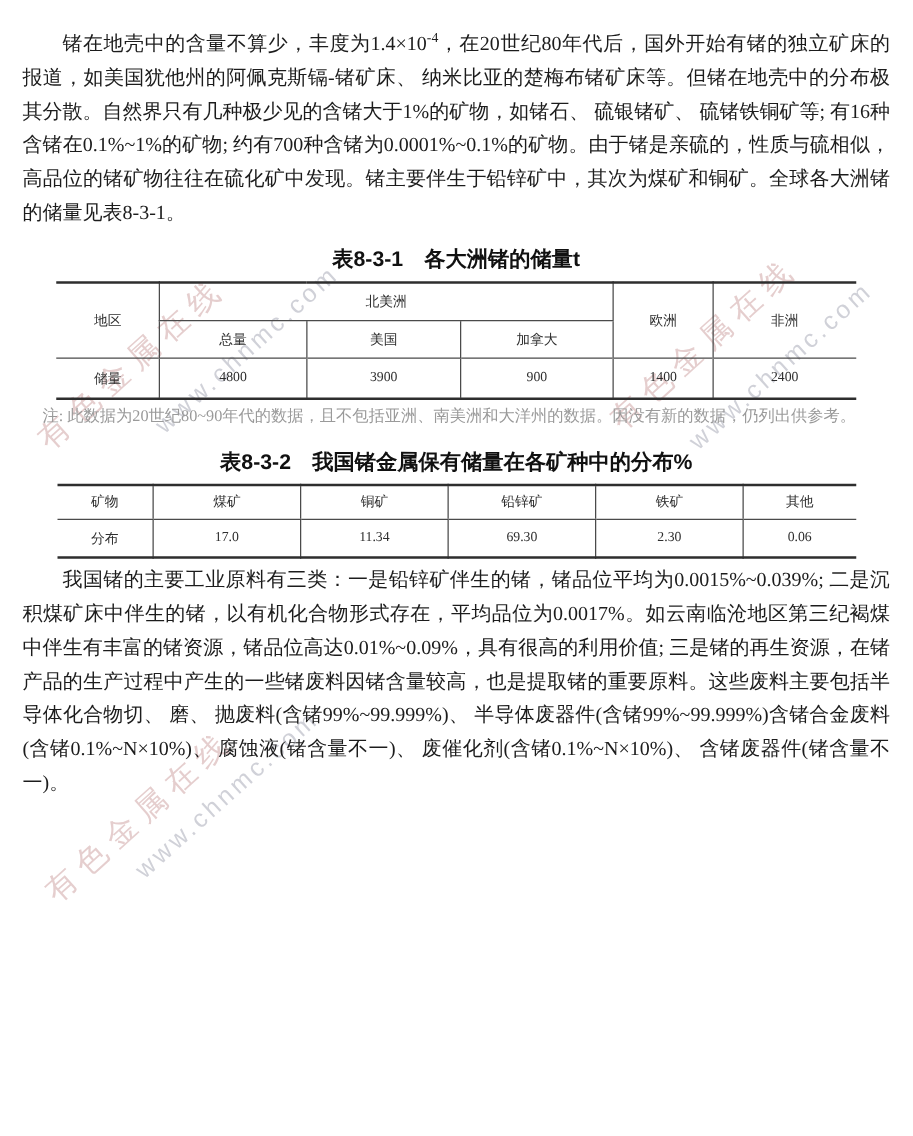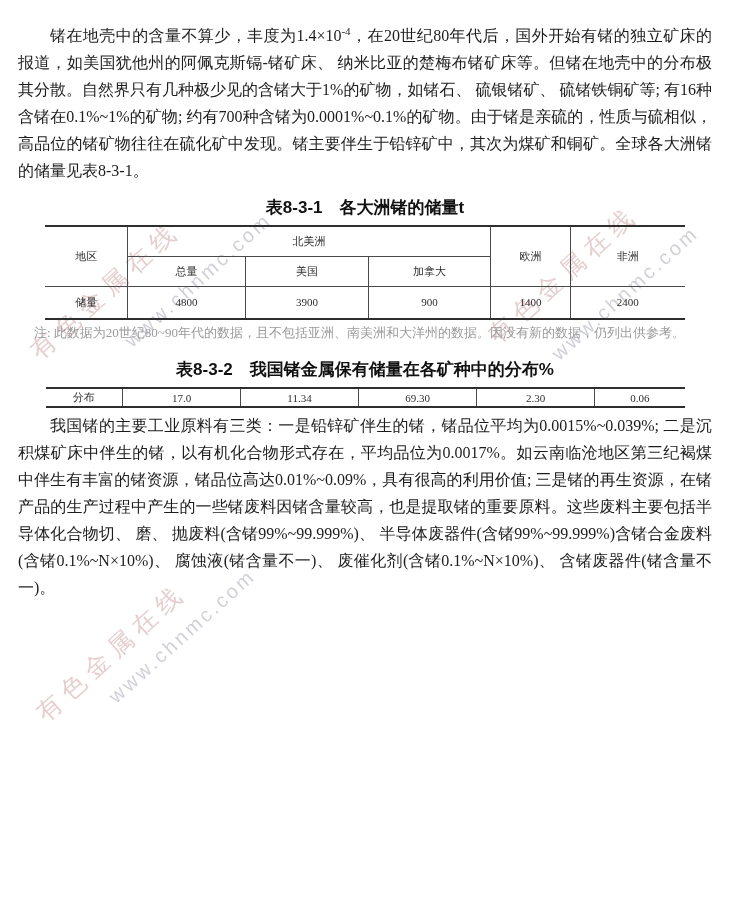--- a/index.html
+++ b/index.html
@@ -52,21 +52,21 @@
     overflow: hidden;
   }
   td.v { border-left: 1px solid #4a4a4a; }
   td.grp { border-bottom: 1px solid #4a4a4a; }
   tr.hrow1 { height: 30px; }
   tr.hrow2 { height: 30px; }
   tr.datarow { height: 33px; }
   tr.datarow td { border-top: 1px solid #4a4a4a; }
   .tbl2 tr.h2r { height: 27px; }
   .tbl2 tr.h2r td { border-bottom: 1px solid #4a4a4a; }
-  .tbl2 tr.datarow { height: 19px; }
+  .tbl2 tr.datarow { height: 31px; }
   .tbl2 tr.datarow td { border-top: none; }
   .t1-c1 { width: 82px; }  .t1-c2 { width: 118px; } .t1-c3 { width: 123px; }
   .t1-c4 { width: 122px; } .t1-c5 { width: 80px; }  .t1-c6 { width: 114px; }
   .t2-c1 { width: 77px; }  .t2-c2 { width: 118px; } .t2-c3 { width: 118px; }
   .t2-c4 { width: 118px; } .t2-c5 { width: 118px; } .t2-c6 { width: 90px; }
   .note {
     width: 662px;
     margin: 5px auto 0 auto;
     font-size: 13px;
     line-height: 16px;
@@ -147,20 +147,28 @@
     <table class="tbl tbl2">
       <colgroup>
         <col class="t2-c1">
           <col class="t2-c2">
           <col class="t2-c3">
           <col class="t2-c4">
           <col class="t2-c5">
           <col class="t2-c6">
       </colgroup>
       <tbody>
+        <tr class="h2r">
+          <td>矿物</td>
+          <td class="v">煤矿</td>
+          <td class="v">铜矿</td>
+          <td class="v">铅锌矿</td>
+          <td class="v">铁矿</td>
+          <td class="v">其他</td>
+        </tr>
         <tr class="datarow">
           <td>分布</td>
           <td class="v">17.0</td>
           <td class="v">11.34</td>
           <td class="v">69.30</td>
           <td class="v">2.30</td>
           <td class="v">0.06</td>
         </tr>
       </tbody>
     </table>

